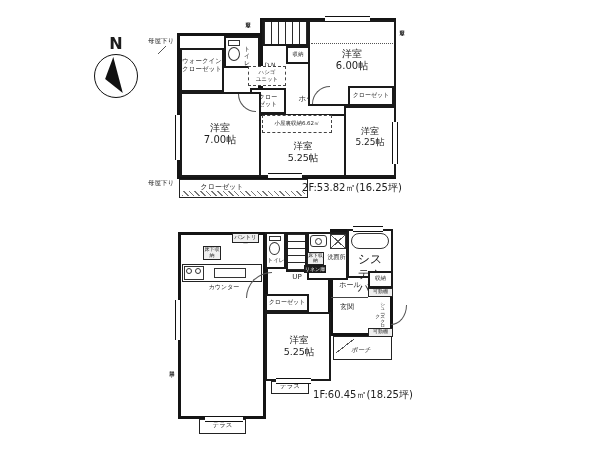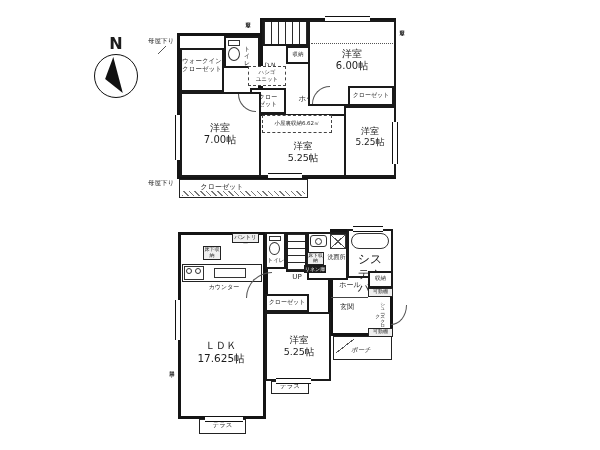--- a/index.html
+++ b/index.html
@@ -105,20 +105,21 @@
 
   <div class="arc bl" style="left:238px;top:94px;width:18px;height:18px;"></div>
   <div class="arc tl" style="left:312px;top:86px;width:18px;height:18px;"></div>
 
   <div class="lbl" style="left:144px;top:38px;width:34px;font-size:6.5px;">母屋下り</div>
   <div class="diag" style="left:158px;top:46px;width:8px;height:8px;"></div>
   <div class="lbl vert" style="left:245px;top:8px;height:26px;font-size:5.5px;">母屋下り</div>
   <div class="lbl vert" style="left:399px;top:14px;height:30px;font-size:5.5px;">母屋下り</div>
   <div class="lbl" style="left:144px;top:180px;width:34px;font-size:6.5px;">母屋下り</div>
 
+  <div class="lbl" style="left:288px;top:182px;width:128px;font-size:10px;">2F:53.82㎡(16.25坪)</div>
 
   <div class="outer" style="left:178px;top:232px;width:88px;height:187px;"></div>
   <div class="outer" style="left:265px;top:232px;width:66px;height:149px;"></div>
   <div class="outer" style="left:330px;top:229px;width:63px;height:107px;"></div>
 
   <div class="thin" style="left:182px;top:264px;width:80px;height:18px;"></div>
   <div class="fixture" style="left:184px;top:266px;width:20px;height:14px;"></div>
   <div class="fixture oval" style="left:186px;top:268px;width:6px;height:6px;"></div>
   <div class="fixture oval" style="left:195px;top:268px;width:6px;height:6px;"></div>
   <div class="fixture" style="left:214px;top:268px;width:32px;height:10px;"></div>
@@ -161,29 +162,28 @@
   <div style="position:absolute;left:331px;top:297px;width:37px;border-top:1px solid #444;"></div>
   <div class="graybox" style="left:368px;top:288px;width:25px;height:9px;font-size:5px;">可動棚</div>
   <div class="lbl vert" style="left:374px;top:299px;height:28px;font-size:4.8px;">シューズクローク</div>
   <div class="graybox" style="left:368px;top:328px;width:25px;height:9px;font-size:5px;">可動棚</div>
   <div class="arc br" style="left:391px;top:305px;width:16px;height:20px;"></div>
 
   <div class="thin" style="left:333px;top:336px;width:59px;height:24px;"></div>
   <div class="diag" style="left:336px;top:339px;width:18px;height:14px;"></div>
   <div class="lbl" style="left:343px;top:347px;width:36px;font-size:6.5px;font-style:italic;">ポーチ</div>
 
-  <div class="lbl" style="left:190px;top:339px;width:62px;font-size:10.5px;">ＬＤＫ
-17.625帖</div>
   <div class="arc tl" style="left:246px;top:272px;width:26px;height:26px;"></div>
   <div class="lbl vert" style="left:169px;top:352px;height:30px;font-size:5.5px;">勝手口</div>
 
   <div class="thin" style="left:271px;top:381px;width:38px;height:13px;"></div>
   <div class="lbl" style="left:271px;top:383px;width:38px;font-size:6.5px;">テラス</div>
   <div class="thin" style="left:199px;top:419px;width:47px;height:15px;"></div>
   <div class="lbl" style="left:199px;top:422px;width:47px;font-size:6.5px;">テラス</div>
 
   <div class="winV" style="left:175px;top:300px;width:6px;height:40px;"></div>
   <div class="winH" style="left:205px;top:416px;width:38px;height:6px;"></div>
   <div class="winH" style="left:276px;top:378px;width:35px;height:6px;"></div>
   <div class="winH" style="left:353px;top:226px;width:30px;height:6px;"></div>
 
+  <div class="lbl" style="left:298px;top:389px;width:130px;font-size:10px;">1F:60.45㎡(18.25坪)</div>
 
 </div>
 
 </body></html>

